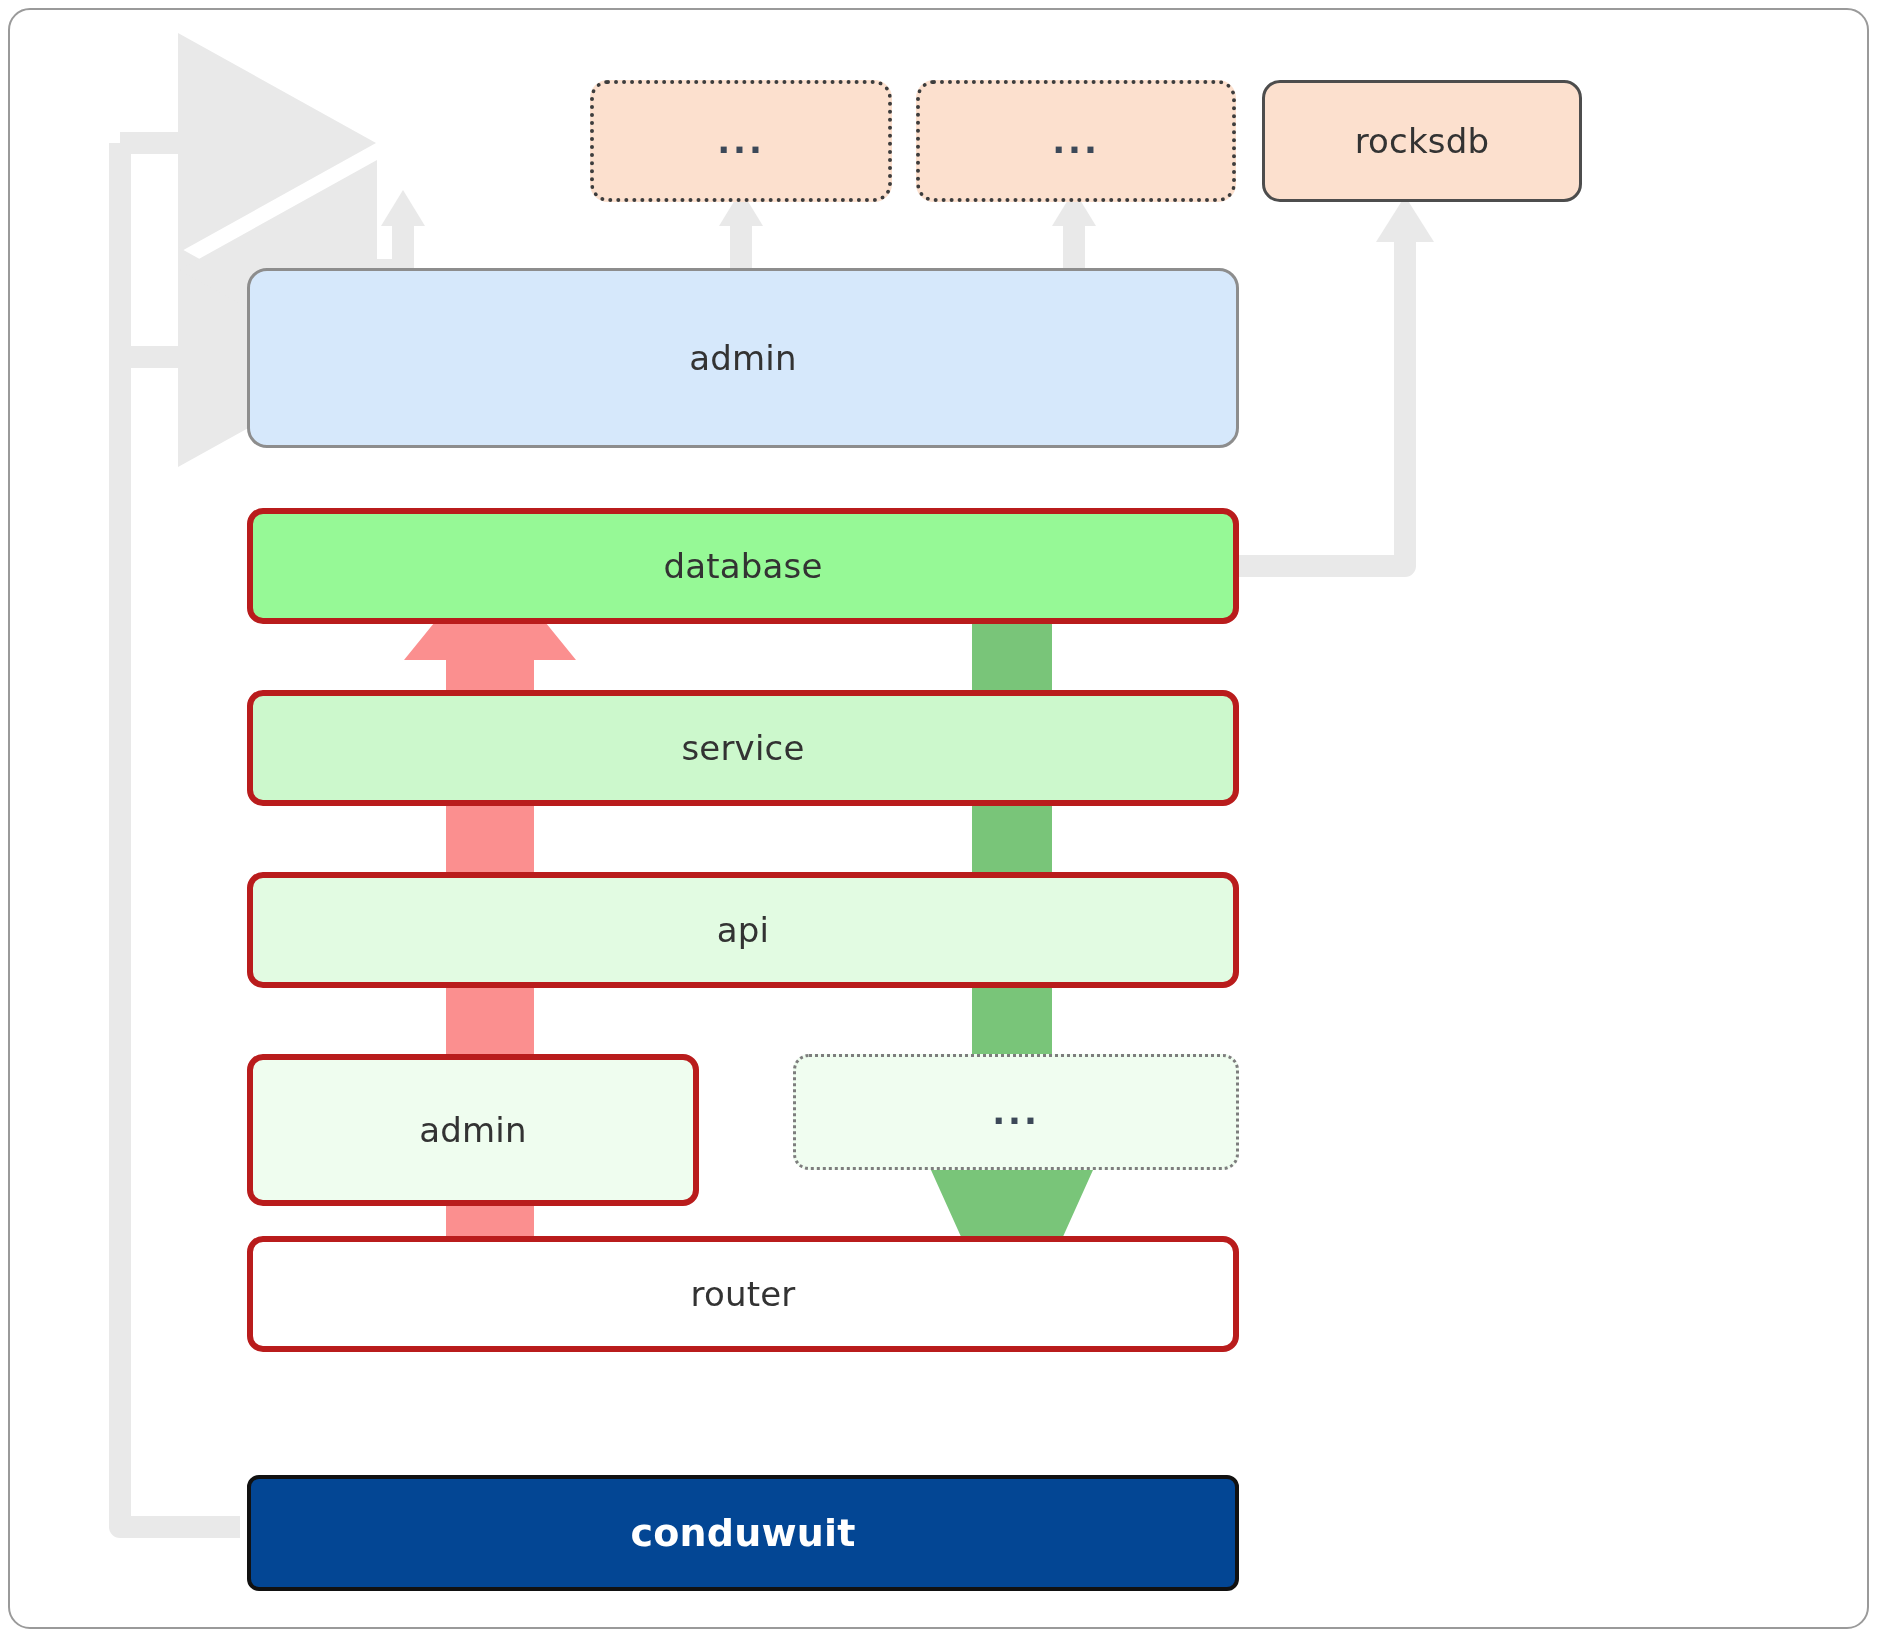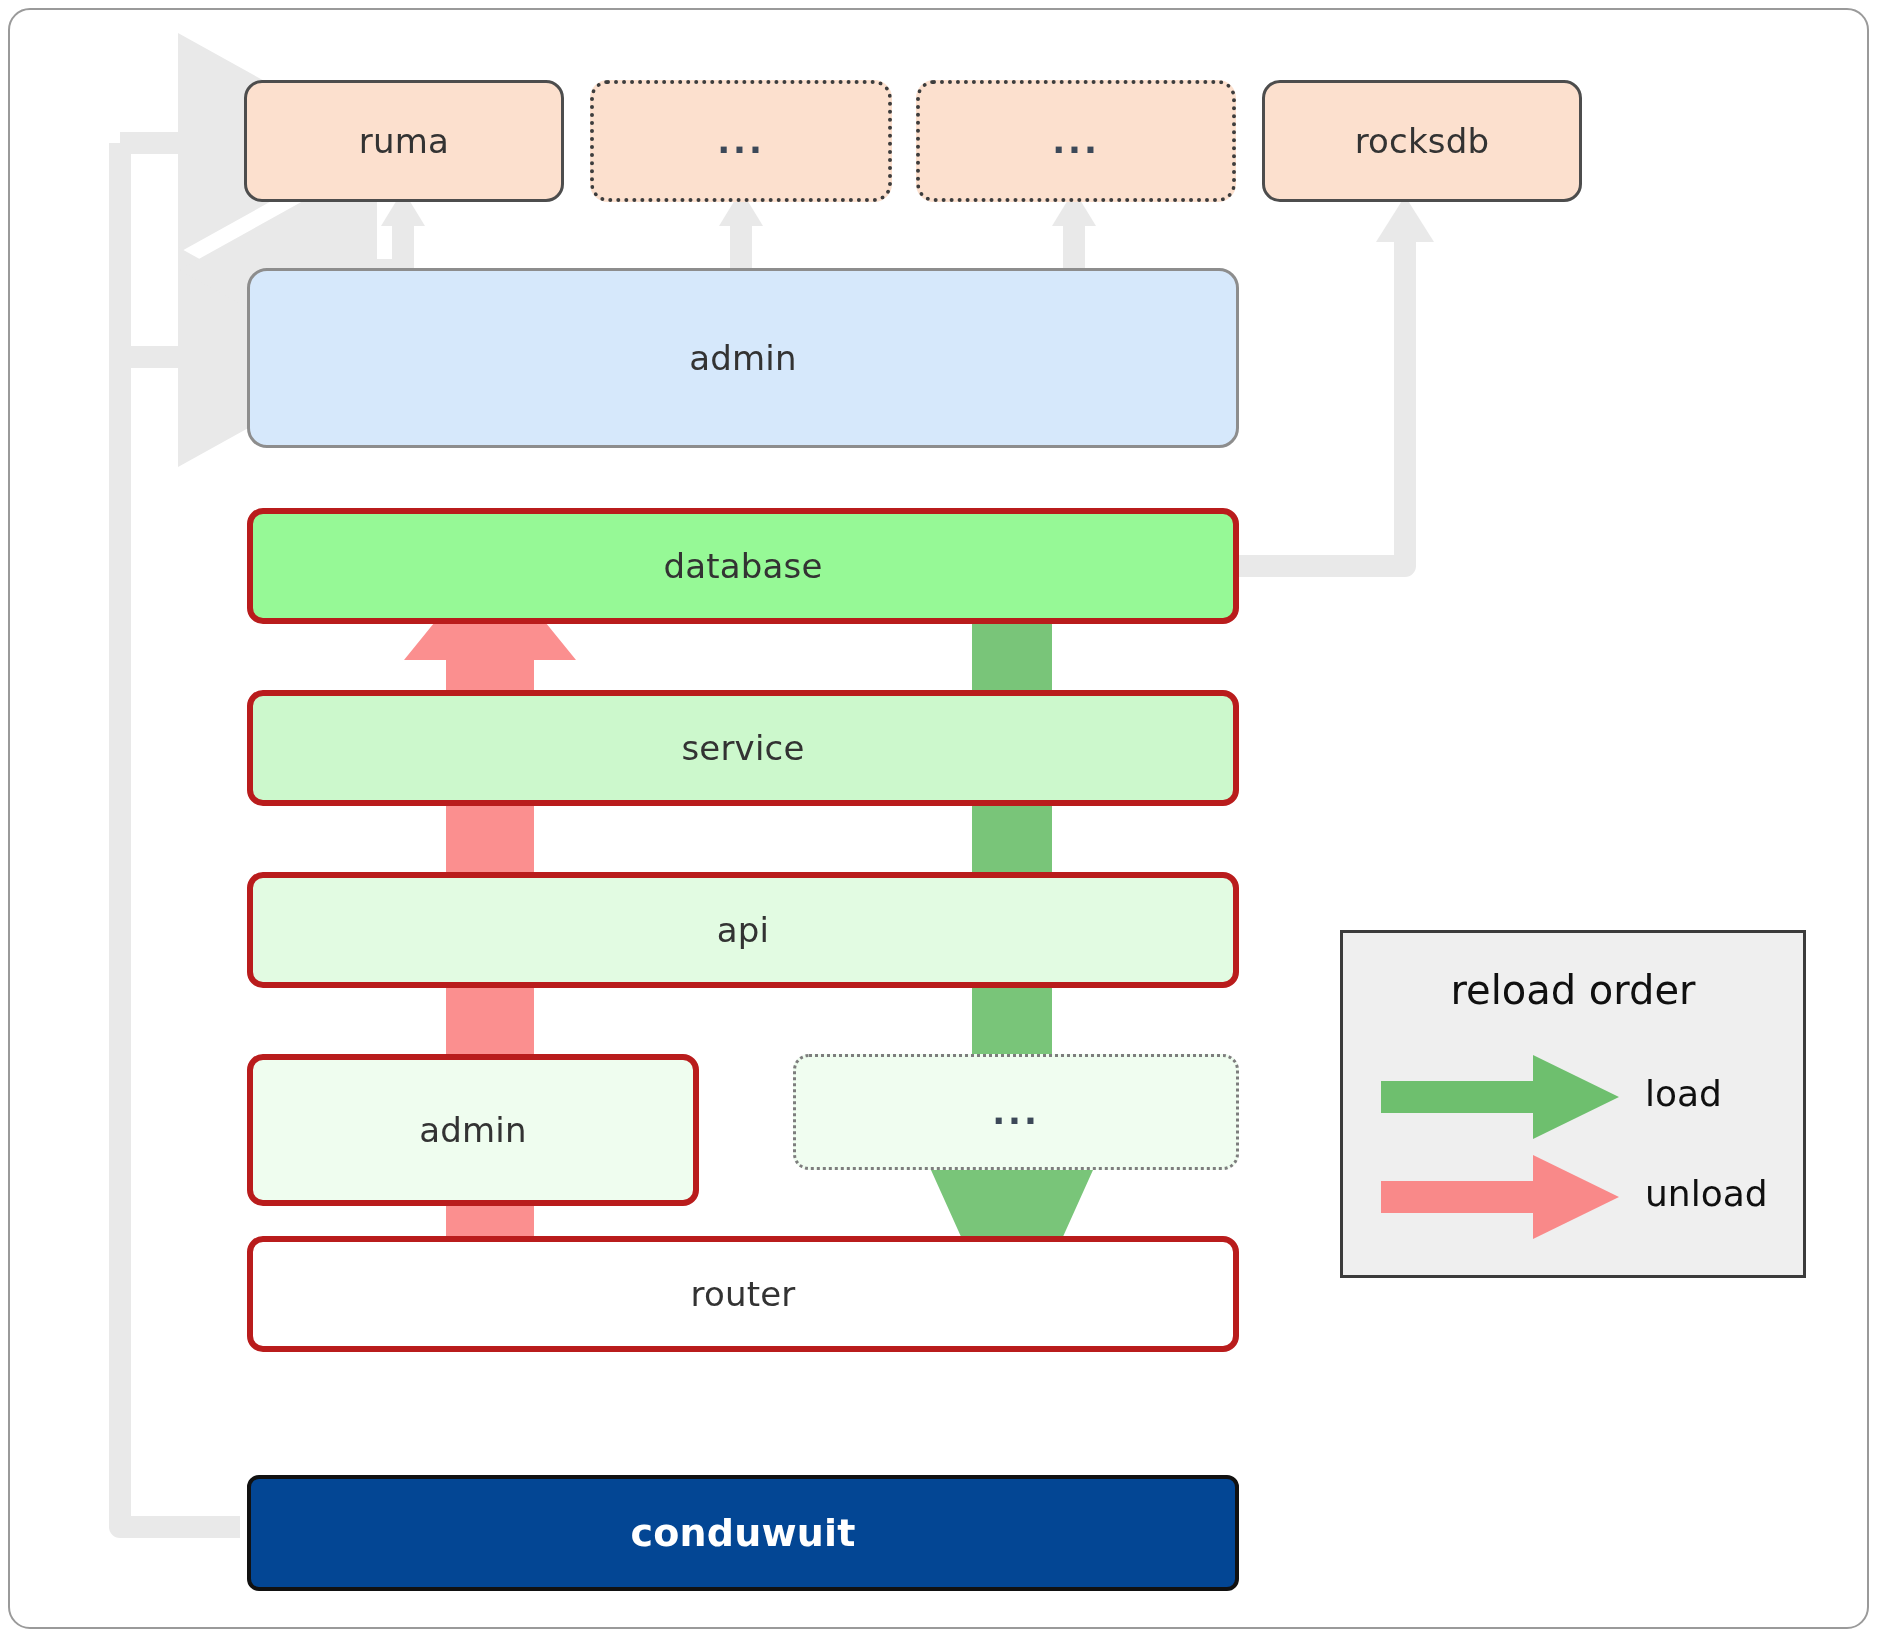--- a/index.html
+++ b/index.html
@@ -163,23 +163,20 @@
 
     <g opacity="0.62">
       <polygon points="490,554 576,660 534,660 534,1325 446,1325 446,660 404,660" fill="#f94a4a"></polygon>
     </g>
 
     <g opacity="0.68">
       <polygon points="1012,1350 922,1150 972,1150 972,566 1052,566 1052,1150 1102,1150" fill="#3aa93a"></polygon>
     </g>
   </svg>
 
-  <div class="node dep" style="left:244px; top:80px; width:320px; height:122px;">
-    <span class="lbl">ruma</span>
-  </div>
 
   <div class="node dep dotted" style="left:590px; top:80px; width:302px; height:122px;">
     <span class="lbl dots">...</span>
   </div>
 
   <div class="node dep dotted" style="left:916px; top:80px; width:320px; height:122px;">
     <span class="lbl dots">...</span>
   </div>
 
   <div class="node dep" style="left:1262px; top:80px; width:320px; height:122px;">
@@ -211,27 +208,13 @@
   </div>
 
   <div class="node layer l-router" style="left:247px; top:1236px; width:992px; height:116px;">
     <span class="lbl">router</span>
   </div>
 
   <div class="node conduwuit" style="left:247px; top:1465px; width:992px; height:116px;">
     <span class="lbl">conduwuit</span>
   </div>
 
-  <div class="legend" style="left:1340px; top:930px; width:466px; height:348px;">
-
-    <div class="legend-title" style="top:34px;">reload order</div>
-
-    <svg class="legend-arrow" style="left:38px; top:122px;" width="240" height="84" viewBox="0 0 240 84">
-      <polygon points="0,26 152,26 152,0 238,42 152,84 152,58 0,58" fill="#5cb85c" opacity="0.88"></polygon>
-    </svg>
-    <div class="legend-label" style="left:302px; top:140px;">load</div>
-
-    <svg class="legend-arrow" style="left:38px; top:222px;" width="240" height="84" viewBox="0 0 240 84">
-      <polygon points="0,26 152,26 152,0 238,42 152,84 152,58 0,58" fill="#fa8080" opacity="0.92"></polygon>
-    </svg>
-    <div class="legend-label" style="left:302px; top:240px;">unload</div>
-  </div>
 </div>
 
 </body></html>

